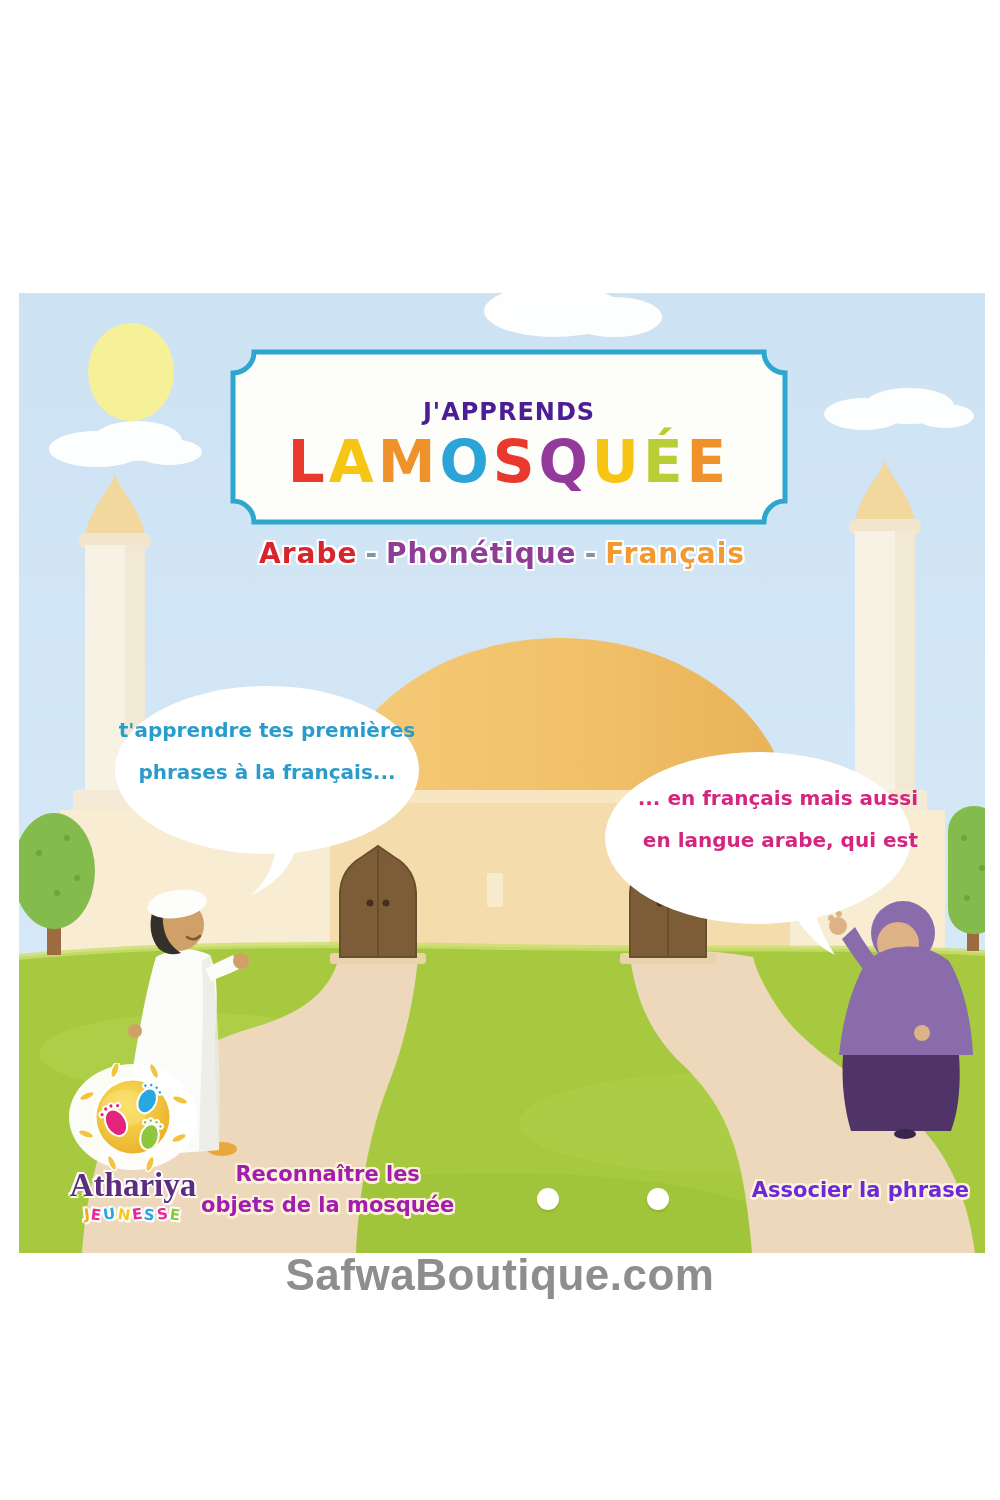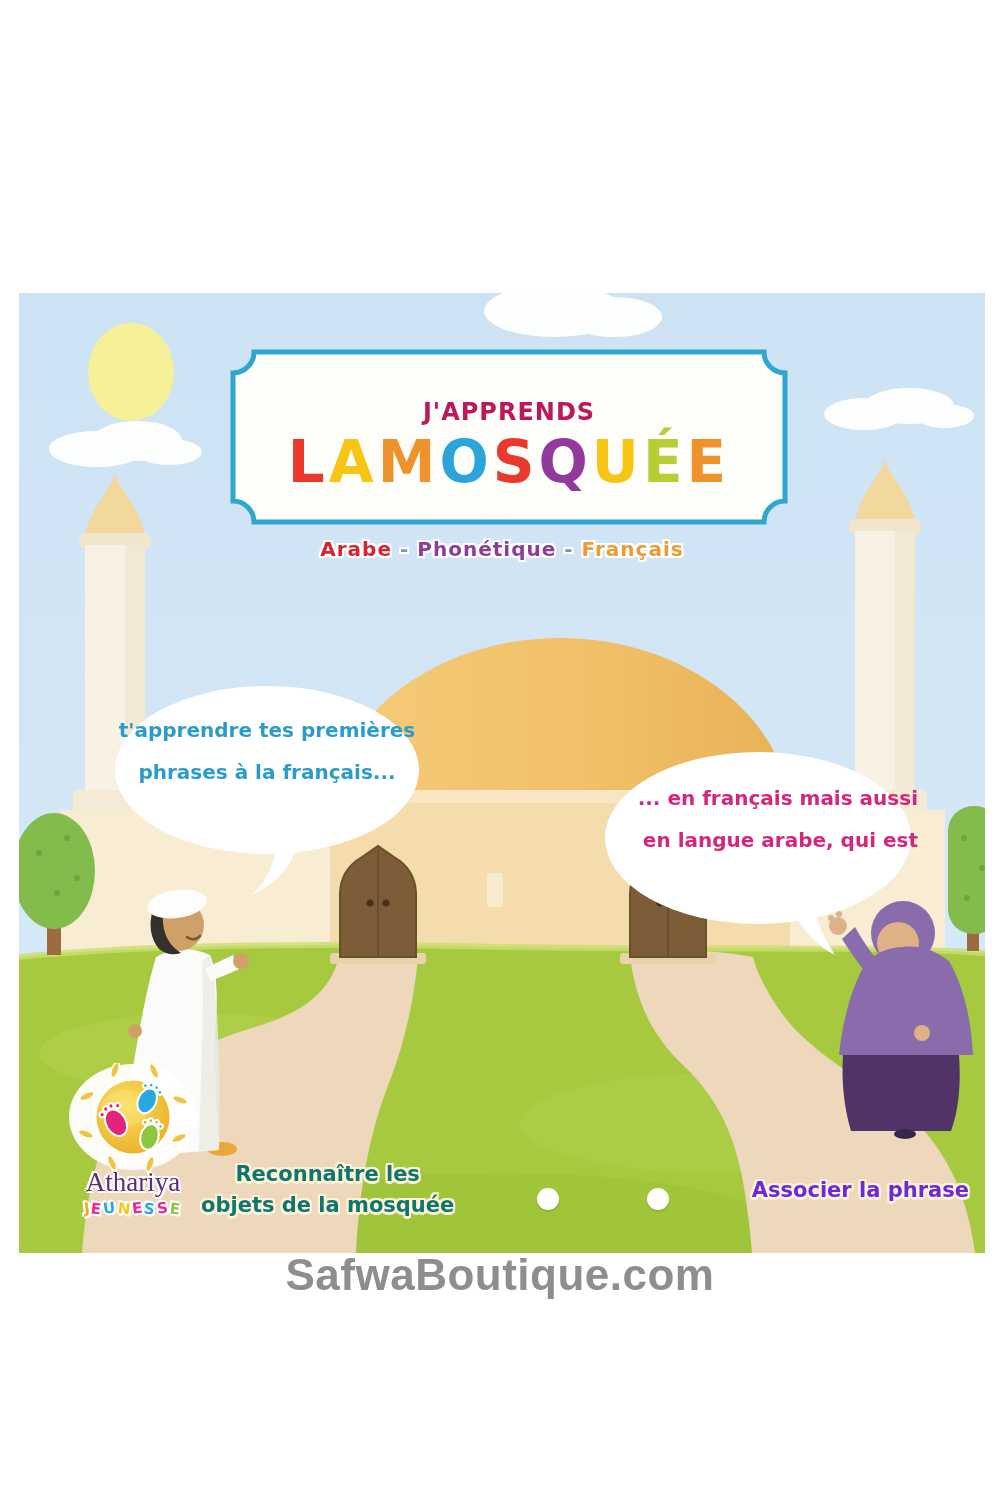--- a/index.html
+++ b/index.html
@@ -21,21 +21,21 @@
     align-items:center;justify-content:center;gap:7px;text-align:center;
   }
   .t-line1{font-size:24px;font-weight:bold;letter-spacing:1px;}
   .t-line2{font-size:31px;font-weight:bold;letter-spacing:1px;}
   .t-line3{font-size:58px;font-weight:bold;letter-spacing:4px;line-height:1;}
   .t-line3 span{display:inline-block;transform:translateY(0);}
 
   
   .languages{
     position:absolute;left:0;top:244px;width:100%;text-align:center;
-    font-size:20px;font-weight:bold;letter-spacing:1px;
+    font-size:28px;font-weight:bold;letter-spacing:1px;
     text-shadow:2px 0 0 #fff,-2px 0 0 #fff,0 2px 0 #fff,0 -2px 0 #fff,
       2px 2px 0 #fff,-2px -2px 0 #fff,2px -2px 0 #fff,-2px 2px 0 #fff;
   }
   .languages span{margin:0 4px;}
 
   
   .bubble-text{
     position:absolute;width:320px;text-align:center;font-weight:bold;
     font-size:20px;line-height:42px;
   }
@@ -56,21 +56,21 @@
     width:22px;height:22px;border-radius:50%;background:#ffffff;flex:0 0 auto;
     margin:18px 6px 0 6px;box-shadow:0 2px 2px rgba(90,120,20,.25);
   }
 
   
   .logo{
     position:absolute;left:34px;top:770px;width:160px;
     display:flex;flex-direction:column;align-items:center;
   }
   .logo-name{
-    font-family:"Liberation Serif", serif;font-weight:normal;font-size:27px;
+    font-family:"Liberation Serif", serif;font-weight:bold;font-size:33px;
     margin-top:-8px;
     text-shadow:2px 0 0 #fff,-2px 0 0 #fff,0 2px 0 #fff,0 -2px 0 #fff,
       2px 2px 0 #fff,-2px -2px 0 #fff;
   }
   .logo-collection{
     font-size:15px;font-weight:bold;letter-spacing:2px;margin-top:1px;
     text-shadow:2px 0 0 #fff,-2px 0 0 #fff,0 2px 0 #fff,0 -2px 0 #fff,
       2px 2px 0 #fff,-2px -2px 0 #fff;
   }
   .logo-collection span{display:inline-block;}
@@ -222,38 +222,38 @@
       <ellipse cx="739" cy="545" rx="153" ry="86"></ellipse>
       <path d="M774,620 C788,642 800,654 816,662 C804,644 798,628 794,612 Z"></path>
     </g>
   </svg>
 
   <div class="title-box">
     <svg class="title-frame" viewBox="0 0 562 180" aria-hidden="true">
       <path d="M26,5 L536,5 A21,21 0 0 0 557,26 L557,154 A21,21 0 0 0 536,175 L26,175 A21,21 0 0 0 5,154 L5,26 A21,21 0 0 0 26,5 Z" fill="#fdfdfa" stroke="#2ea6cd" stroke-width="5"></path>
     </svg>
     <div class="title-stack">
-      <div class="t-line1" style="color: #be185d; margin-top: 14px;">J'APPRENDS</div>
+      <div class="t-line1" style="color: #4c1d95; margin-top: 14px;">J'APPRENDS</div>
       <div class="t-line3"><span style="color: rgb(232, 57, 44);">L</span><span style="color: rgb(247, 197, 19);">A</span><span> </span><span style="color: rgb(240, 146, 43);">M</span><span style="color: rgb(43, 164, 218);">O</span><span style="color: rgb(232, 57, 44);">S</span><span style="color: rgb(147, 57, 155);">Q</span><span style="color: rgb(247, 197, 19);">U</span><span style="color: rgb(184, 205, 54);">É</span><span style="color: rgb(240, 146, 43);">E</span></div>
     </div>
   </div>
 
   <div class="languages"><span style="color: rgb(216, 37, 45);">Arabe</span><span style="color: rgb(127, 150, 168);">-</span><span style="color: rgb(141, 61, 150);">Phonétique</span><span style="color: rgb(127, 150, 168);">-</span><span style="color: rgb(240, 154, 49);">Français</span></div>
 
   <div class="bubble-text left" style="color: rgb(43, 156, 201);">
     <div>t'apprendre tes premières</div>
     <div>phrases à la français...</div>
   </div>
   <div class="bubble-text right" style="color: rgb(213, 38, 127);">
     <div>... en français mais aussi</div>
     <div>en langue arabe, qui est</div>
   </div>
 
   <div class="features">
-    <div class="feature" style="color: #0f766e;">
+    <div class="feature" style="color: #a21caf;">
       <div>Reconnaître les</div>
       <div>objets de la mosquée</div>
     </div>
     <div class="dot"></div>
     <div class="dot"></div>
     <div class="feature" style="color: #6d28d9;">
       <div>Associer la phrase</div>
     </div>
   </div>
 

